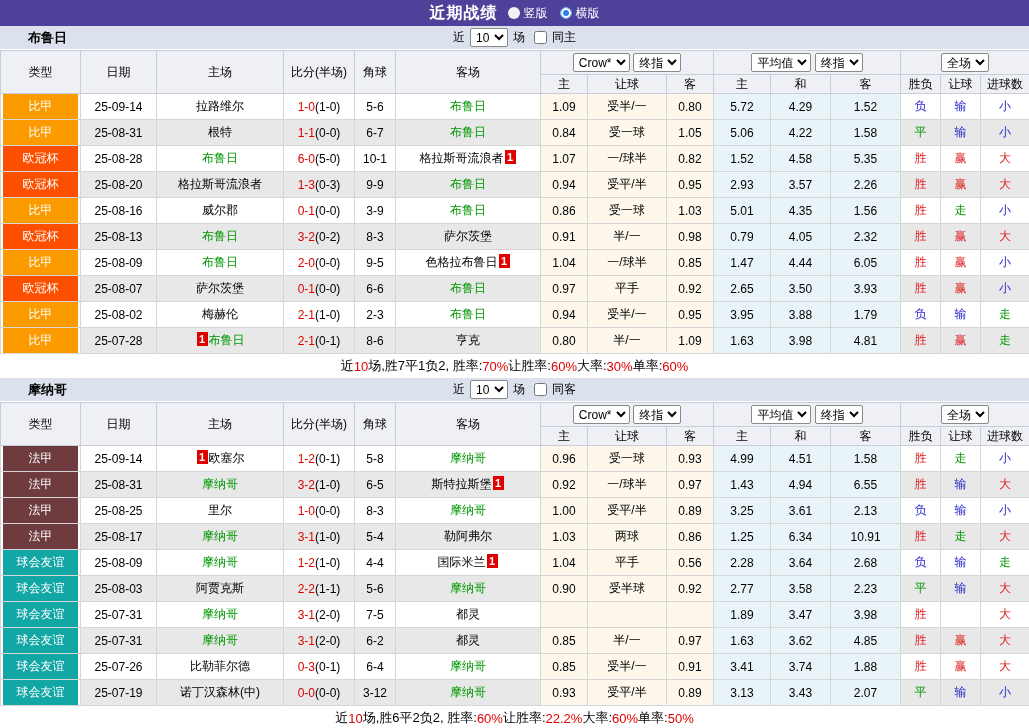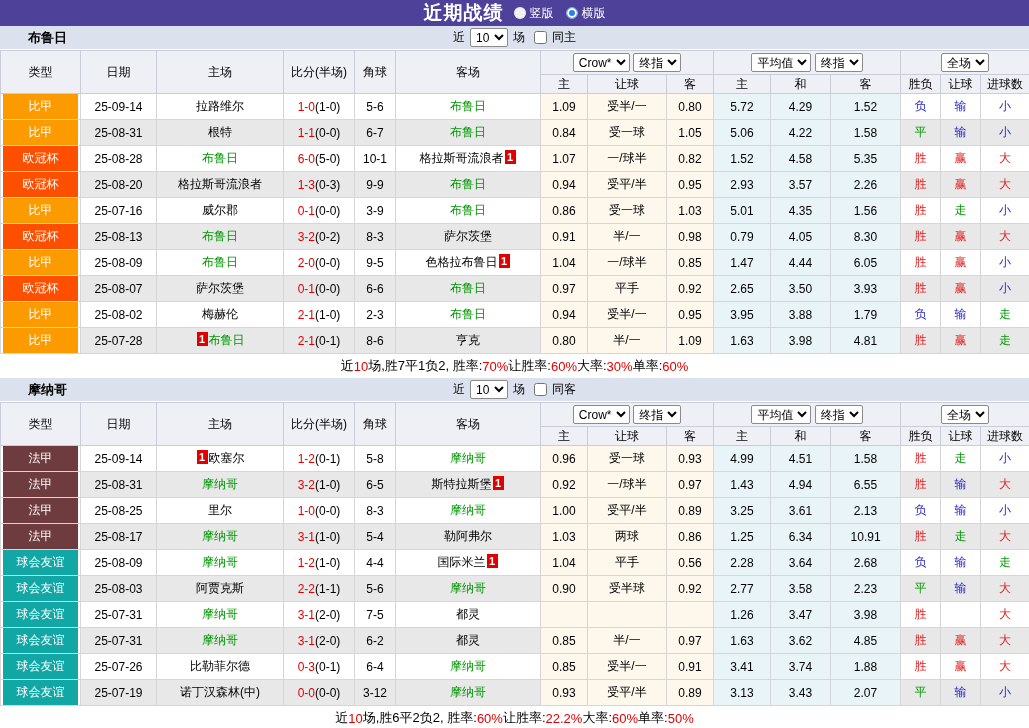--- a/index.html
+++ b/index.html
@@ -6,21 +6,21 @@
   html,body { margin:0; padding:0; }
   body {
     width:1029px; height:728px; overflow:hidden; background:#fff;
     font-family:"Liberation Sans", sans-serif; font-size:12px; color:#000;
   }
   
   .titlebar {
     height:26px; background:#4e4199; color:#fff;
     display:flex; align-items:center; justify-content:center; gap:10px;
   }
-  .titlebar .title { font-weight:bold; font-size:19px; letter-spacing:1px;text-align:center; }
+  .titlebar .title { font-weight:bold; font-size:16px; letter-spacing:1px;text-align:center; }
   .radio-group { display:flex; align-items:center; gap:12px; font-size:12px; }
   .radio-wrap { display:flex; align-items:center; gap:4px; cursor:pointer; }
   .radio {
     width:12px; height:12px; border-radius:50%;
     background:#f1f1f1; display:inline-block;
   }
   .radio.checked {
     background:#2f7fe8; box-shadow: inset 0 0 0 2px #fff;
     border:1px solid #7fb0f0;
   }
@@ -229,21 +229,21 @@
           <td class="blue">3.57</td>
           <td class="blue">2.26</td>
           <td style="color: rgb(224, 34, 34);">胜</td>
           <td style="color: rgb(224, 34, 34);">赢</td>
           <td style="color: rgb(224, 34, 34);">大</td>
         </tr>
         <tr>
           <td class="type">
             <div class="type-badge" style="background: rgb(252, 155, 0);">比甲</div>
           </td>
-          <td>25-07-16</td>
+          <td>25-08-16</td>
           <td><span>威尔郡</span></td>
           <td><span class="sc">0-1</span><span>(0-0)</span></td>
           <td>3-9</td>
           <td><span class="tg">布鲁日</span></td>
           <td class="cream">0.86</td>
           <td class="cream">受一球</td>
           <td class="cream">1.03</td>
           <td class="blue">5.01</td>
           <td class="blue">4.35</td>
           <td class="blue">1.56</td>
@@ -258,21 +258,21 @@
           <td>25-08-13</td>
           <td><span class="tg">布鲁日</span></td>
           <td><span class="sc">3-2</span><span>(0-2)</span></td>
           <td>8-3</td>
           <td><span>萨尔茨堡</span></td>
           <td class="cream">0.91</td>
           <td class="cream">半/一</td>
           <td class="cream">0.98</td>
           <td class="blue">0.79</td>
           <td class="blue">4.05</td>
-          <td class="blue">8.30</td>
+          <td class="blue">2.32</td>
           <td style="color: rgb(224, 34, 34);">胜</td>
           <td style="color: rgb(224, 34, 34);">赢</td>
           <td style="color: rgb(224, 34, 34);">大</td>
         </tr>
         <tr>
           <td class="type">
             <div class="type-badge" style="background: rgb(252, 155, 0);">比甲</div>
           </td>
           <td>25-08-09</td>
           <td><span class="tg">布鲁日</span></td>
@@ -541,21 +541,21 @@
             <div class="type-badge" style="background: rgb(18, 167, 165);">球会友谊</div>
           </td>
           <td>25-07-31</td>
           <td><span class="tg">摩纳哥</span></td>
           <td><span class="sc">3-1</span><span>(2-0)</span></td>
           <td>7-5</td>
           <td><span>都灵</span></td>
           <td class="cream"></td>
           <td class="cream"></td>
           <td class="cream"></td>
-          <td class="blue">1.26</td>
+          <td class="blue">1.89</td>
           <td class="blue">3.47</td>
           <td class="blue">3.98</td>
           <td style="color: rgb(224, 34, 34);">胜</td>
           <td></td>
           <td style="color: rgb(224, 34, 34);">大</td>
         </tr>
         <tr class="stripe">
           <td class="type">
             <div class="type-badge" style="background: rgb(18, 167, 165);">球会友谊</div>
           </td>

